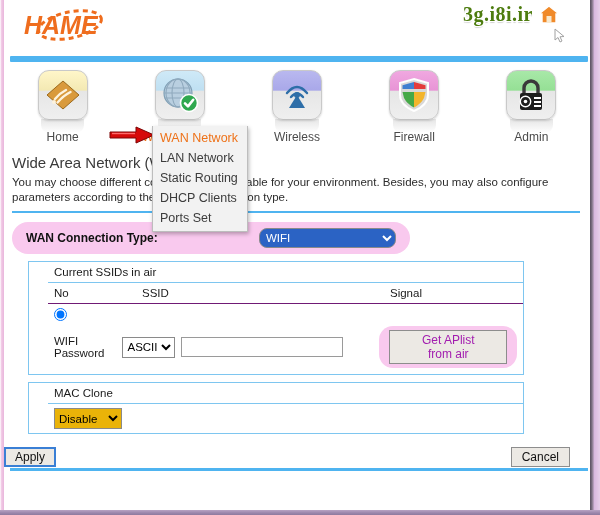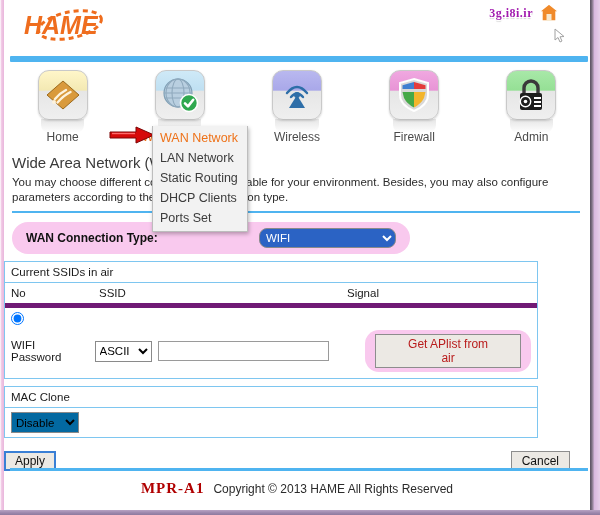--- a/index.html
+++ b/index.html
@@ -56,23 +56,23 @@
   .watermark {
     position: absolute;
     right: 30px; top: 3px;
     display: flex;
     align-items: center;
     gap: 5px;
   }
   .wm-text {
     font-family: "Liberation Serif", serif;
     font-weight: bold;
-    font-size: 12px;
+    font-size: 20px;
     letter-spacing: 0.5px;
-    color: #a21caf;
+    color: #4d7c0f;
     text-shadow:
       -1px -1px 0 #fff, 1px -1px 0 #fff,
       -1px  1px 0 #fff, 1px  1px 0 #fff,
       0 2px 1px rgba(0,0,0,.18);
   }
   .house-icon { width: 22px; height: 20px; }
 
   .cursor-mark {
     position: absolute;
     right: 22px; top: 28px;
@@ -214,37 +214,38 @@
     font-family: "Liberation Sans", sans-serif;
     background: #2b63c4;
     color: #ffffff;
     border: 1px solid #8a8a8a;
     border-radius: 8px;
     padding: 0 2px;
   }
 
   
   .panel {
-    margin: 7px 8px 0 0;
-    width: 534px;
+    margin: 7px 8px 0 24px;
+    width: 496px;
     border: 1px solid #7ec6f0;
     background: #ffffff;
+    padding-left: 19px;
   }
   .panel-head {
     font-size: 11.5px;
     color: #1a1a1a;
     padding: 4px 6px;
     border-bottom: 1px solid #7ec6f0;
   }
   .ssid-cols {
     display: flex;
     font-size: 11.5px;
     color: #1a1a1a;
     padding: 4px 6px;
-    border-bottom: 5px solid #701a75;
+    border-bottom: 1px solid #701a75;
   }
   .c-no   { width: 88px; }
   .c-ssid { width: 248px; }
   .c-enc  { width: 150px; }
   .c-sig  { width: 80px; }
 
   .ssid-body { padding: 4px 6px 6px 6px; position: relative; }
   .radio-line { height: 15px; }
   input[type=radio] { margin: 0; vertical-align: top; }
 
@@ -275,39 +276,39 @@
     background: #f9c9ee;
     border-radius: 14px;
     padding: 4px 10px;
   }
   button.aplist-btn {
     font-size: 12px;
     font-family: "Liberation Sans", sans-serif;
     padding: 2px 24px;
     background: #ece9e4;
     border: 1px solid #8d8d8d;
-    color: #b91c1c;
+    color: #a21caf;
     cursor: pointer;
   }
 
   
   .mac-row {
     display: flex;
     align-items: center;
     font-size: 11.5px;
     color: #1a1a1a;
     padding: 4px 6px;
   }
   .mac-row .lbl { width: 238px; }
   select.sel-disable {
     width: 68px; height: 21px;
     font-size: 11.5px;
     font-family: "Liberation Sans", sans-serif;
     border: 1px solid #8a8a8a;
-    background: #0369a1;
+    background: #eab308;
   }
 
   
   .actions {
     margin: 13px 20px 0 0;
     display: flex;
     justify-content: space-between;
     gap: 10px;
   }
   button.btn {
@@ -537,18 +538,14 @@
       </div>
     </div>
 
     <div class="actions">
       <button class="btn focused">Apply</button>
       <button class="btn">Cancel</button>
     </div>
   </div>
 
   <div class="foot-rule"></div>
-  <div class="footer">
-    <span class="model">MPR-A1</span>
-    <span class="copyright">Copyright © 2013 HAME All Rights Reserved</span>
-  </div>
 
 </div>
 
 </body></html>

